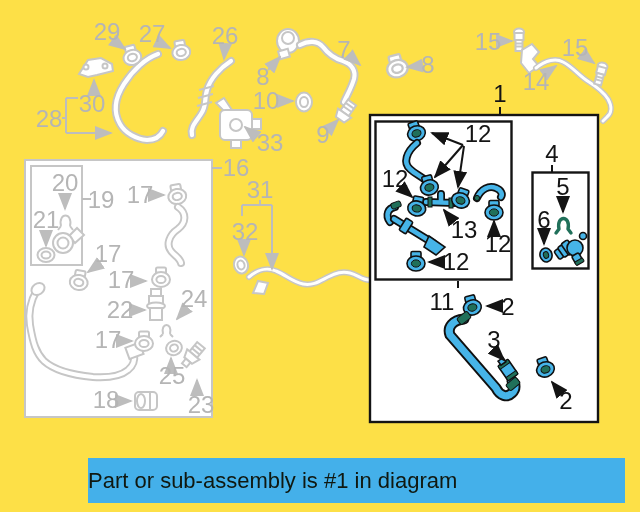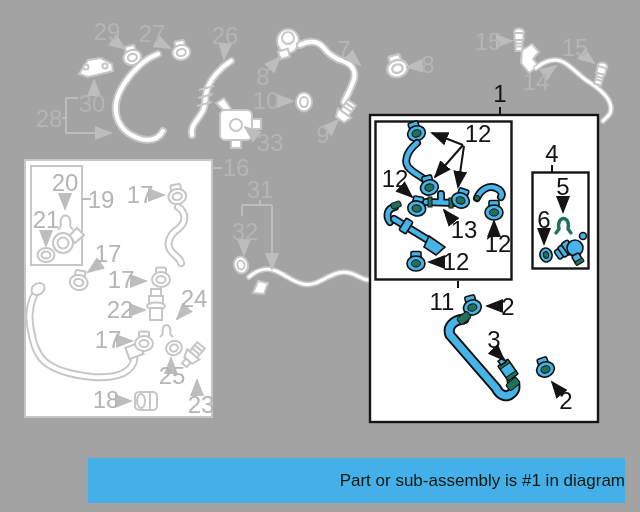--- a/index.html
+++ b/index.html
@@ -1,16 +1,16 @@
 <!DOCTYPE html>
 <html><head>
 <meta charset="utf-8">
 <style>
   html,body{margin:0;padding:0;background:#fff;}
-  .stage{position:relative;width:640px;height:512px;background:#a3a3a3;overflow:hidden;
+  .stage{position:relative;width:640px;height:512px;background:#fde047;overflow:hidden;
          font-family:"Liberation Sans",sans-serif;}
   svg{position:absolute;left:0;top:0;}
   svg text{font-family:"Liberation Sans",sans-serif;}
   .lg{fill:#b5b5b5;font-size:24px;text-anchor:middle;}
   .lb{fill:#141414;font-size:24px;text-anchor:middle;}
   
   .gw{fill:#ffffff;stroke:#c6c6c6;stroke-width:2;}
   .gln{fill:none;stroke:#c6c6c6;stroke-width:2;}
   .t1{fill:none;stroke:#c6c6c6;stroke-width:8;stroke-linecap:round;stroke-linejoin:round;}
   .t2{fill:none;stroke:#ffffff;stroke-width:4.2;stroke-linecap:round;stroke-linejoin:round;}
@@ -21,21 +21,21 @@
   .cyl{fill:#46b4e8;stroke:#101010;stroke-width:1.6;}
   .dk{fill:#20705a;stroke:#101010;stroke-width:1;}
   .c1{fill:none;stroke:#101010;stroke-width:11;stroke-linecap:round;stroke-linejoin:round;}
   .c2{fill:none;stroke:#46b4e8;stroke-width:7.2;stroke-linecap:round;stroke-linejoin:round;}
   .s1{fill:none;stroke:#101010;stroke-width:8;stroke-linecap:round;stroke-linejoin:round;}
   .s2{fill:none;stroke:#46b4e8;stroke-width:4.6;stroke-linecap:round;stroke-linejoin:round;}
   .box{fill:#ffffff;stroke:#141414;stroke-width:2.4;}
   .ar{stroke:#141414;stroke-width:2;fill:none;}
   .banner{position:absolute;left:88px;top:458px;width:537px;height:45px;background:#44b0ea;
           color:#101810;display:flex;flex-direction:column;justify-content:center;
-          text-align:right;font-size:17px;line-height:20px;}
+          text-align:left;font-size:22px;line-height:20px;}
 </style>
 </head>
 <body>
 
 <div class="stage">
   <svg width="640" height="512" viewBox="0 0 640 512">
     <defs>
       <marker id="ahb" markerWidth="9" markerHeight="7" refX="8" refY="3.5" orient="auto">
         <path d="M0,0 L9,3.5 L0,7 Z" fill="#141414"></path>
       </marker>

